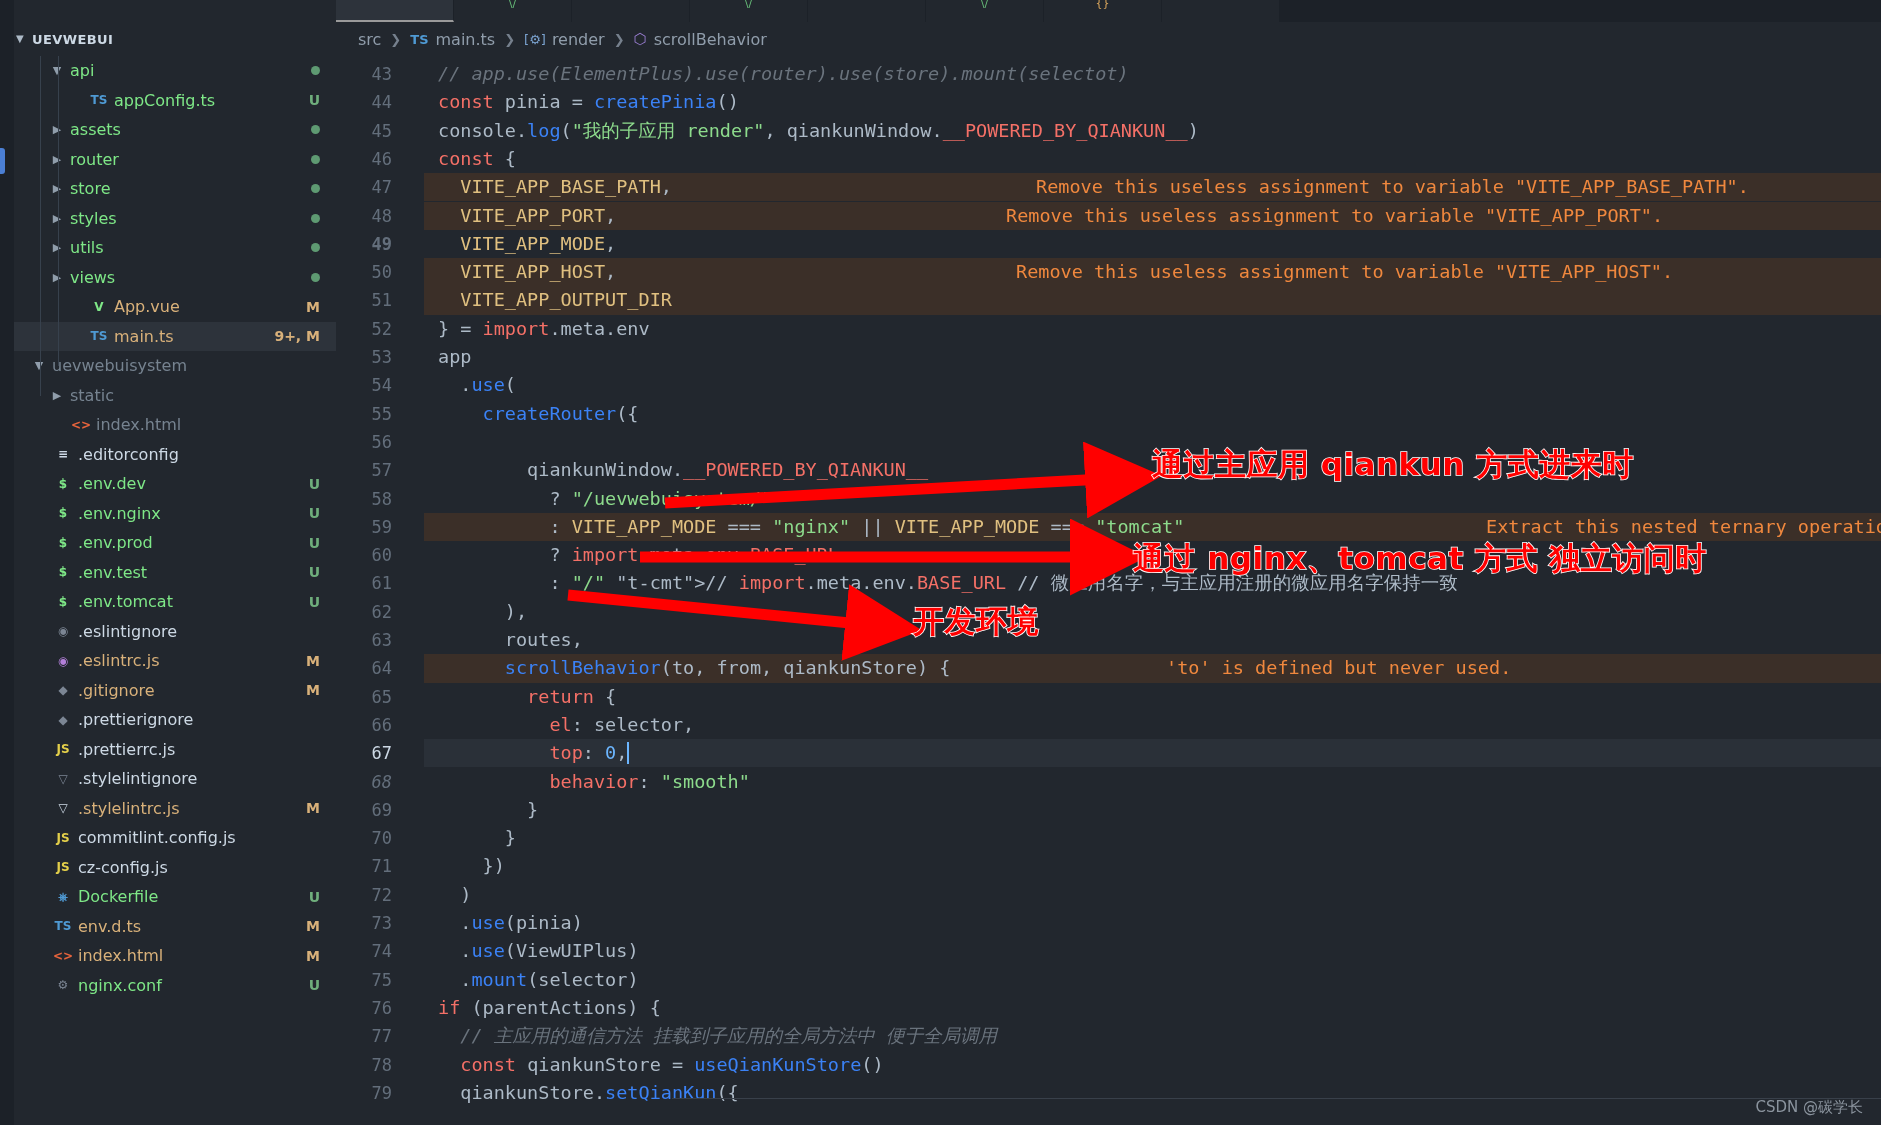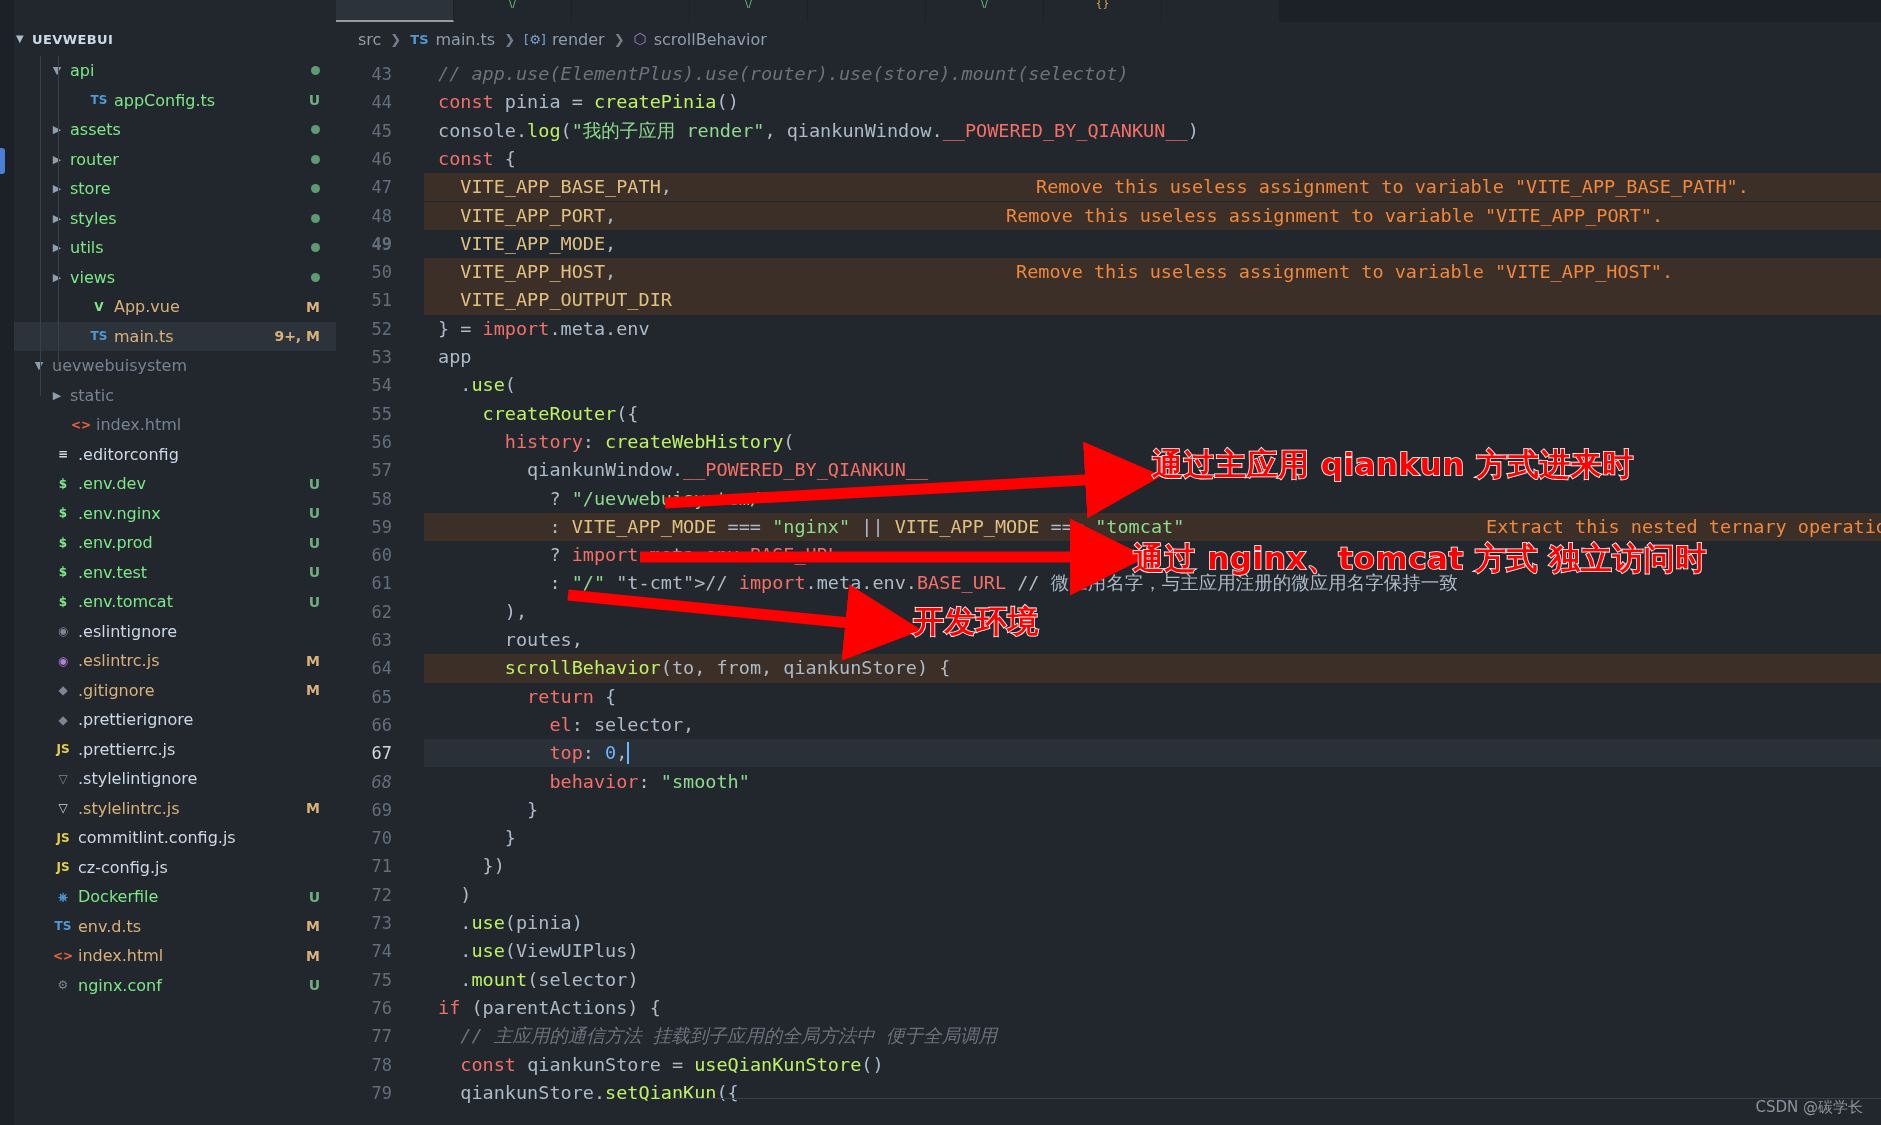--- a/index.html
+++ b/index.html
@@ -77,21 +77,21 @@
   .cl { position: absolute; left: 0; font-family: "DejaVu Sans Mono","Liberation Mono",monospace;
         font-size: 18.5px; line-height: 28.3px; white-space: pre; color: #adbac7; }
 
   .hl-row { position: absolute; left: 0; right: 0; height: 28.3px; }
   .err-row { background: #3b2f28; }
   .cur-row { background: #2a3038; }
 
   
   .t-cmt { color: #6a737d; font-style: italic; }
   .t-kw  { color: #f47067; }
-  .t-fn  { color: #bef264; }
+  .t-fn  { color: #3b82f6; }
   .t-str { color: #8ddb8c; }
   .t-var { color: #adbac7; }
   .t-num { color: #6cb6ff; }
   .t-pink{ color: #f47067; }
   .t-const{ color: #e0c080; }
   .t-err { color: #f0883e; }
   .t-ghost { color: #6a737d; }
 
   .caret { display: inline-block; width: 2px; height: 22px; background: #6cb6ff;
            vertical-align: -5px; }
@@ -440,21 +440,20 @@
             <div class="cl" style="top: 88.9px; left: 14px;"><span class="t-kw">const</span> {</div>
             <div class="cl" style="top: 117.2px; left: 14px;">  <span class="t-const">VITE_APP_BASE_PATH</span>,</div>
             <div class="cl" style="top: 145.5px; left: 14px;">  <span class="t-const">VITE_APP_PORT</span>,</div>
             <div class="cl" style="top: 173.8px; left: 14px;">  <span class="t-const">VITE_APP_MODE</span>,</div>
             <div class="cl" style="top: 202.1px; left: 14px;">  <span class="t-const">VITE_APP_HOST</span>,</div>
             <div class="cl" style="top: 230.4px; left: 14px;">  <span class="t-const">VITE_APP_OUTPUT_DIR</span></div>
             <div class="cl" style="top: 258.7px; left: 14px;">} = <span class="t-kw">import</span>.meta.<span class="t-var">env</span></div>
             <div class="cl" style="top: 287px; left: 14px;"><span class="t-var">app</span></div>
             <div class="cl" style="top: 315.3px; left: 14px;">  .<span class="t-fn">use</span>(</div>
             <div class="cl" style="top: 343.6px; left: 14px;">    <span class="t-fn">createRouter</span>({</div>
-            <div class="cl" style="top: 371.9px; left: 14px;">      <span class="t-kw">history</span>: <span class="t-fn">createWebHistory</span>(</div>
             <div class="cl" style="top: 400.2px; left: 14px;">        <span class="t-var">qiankunWindow</span>.<span class="t-pink">__POWERED_BY_QIANKUN__</span></div>
             <div class="cl" style="top: 428.5px; left: 14px;">          ? <span class="t-str">"/uevwebuisystem/"</span></div>
             <div class="cl" style="top: 456.8px; left: 14px;">          : <span class="t-const">VITE_APP_MODE</span> === <span class="t-str">"nginx"</span> || <span class="t-const">VITE_APP_MODE</span> === <span class="t-str">"tomcat"</span></div>
             <div class="cl" style="top: 485.1px; left: 14px;">          ? <span class="t-kw">import</span>.meta.<span class="t-var">env</span>.<span class="t-pink">BASE_URL</span></div>
             <div class="cl" style="top: 513.4px; left: 14px;">          : <span class="t-str">"/"</span> <span class="&lt;span">"t-cmt"</span>&gt;// <span class="t-kw">import</span>.meta.<span class="t-var">env</span>.<span class="t-pink">BASE_URL</span> // 微应用名字，与主应用注册的微应用名字保持一致</div>
             <div class="cl" style="top: 541.7px; left: 14px;">      ),</div>
             <div class="cl" style="top: 570px; left: 14px;">      <span class="t-var">routes</span>,</div>
             <div class="cl" style="top: 598.3px; left: 14px;">      <span class="t-fn">scrollBehavior</span>(<span class="t-var">to</span>, <span class="t-var">from</span>, <span class="t-var">qiankunStore</span>) {</div>
             <div class="cl" style="top: 626.6px; left: 14px;">        <span class="t-kw">return</span> {</div>
             <div class="cl" style="top: 654.9px; left: 14px;">          <span class="t-kw">el</span>: <span class="t-var">selector</span>,</div>
@@ -468,20 +467,21 @@
             <div class="cl" style="top: 881.3px; left: 14px;">  .<span class="t-fn">use</span>(<span class="t-var">ViewUIPlus</span>)</div>
             <div class="cl" style="top: 909.6px; left: 14px;">  .<span class="t-fn">mount</span>(<span class="t-var">selector</span>)</div>
             <div class="cl" style="top: 937.9px; left: 14px;"><span class="t-kw">if</span> (<span class="t-var">parentActions</span>) {</div>
             <div class="cl" style="top: 994.5px; left: 14px;">  <span class="t-kw">const</span> <span class="t-var">qiankunStore</span> = <span class="t-fn">useQianKunStore</span>()</div>
             <div class="cl" style="top: 966.2px; left: 14px;"><span class="t-cmt">  // 主应用的通信方法 挂载到子应用的全局方法中 便于全局调用</span></div>
             <div class="cl" style="top: 1022.8px; left: 14px;">  <span class="t-var">qiankunStore</span>.<span class="t-fn">setQianKun</span>({</div>
             <div class="cl t-err" style="top: 117.2px; left: 612px;">Remove this useless assignment to variable "VITE_APP_BASE_PATH".</div>
             <div class="cl t-err" style="top: 145.5px; left: 582px;">Remove this useless assignment to variable "VITE_APP_PORT".</div>
             <div class="cl t-err" style="top: 202.1px; left: 592px;">Remove this useless assignment to variable "VITE_APP_HOST".</div>
             <div class="cl t-err" style="top: 456.8px; left: 1062px;">Extract this nested ternary operation into an indepe</div>
+            <div class="cl t-err" style="top: 598.3px; left: 742px;">'to' is defined but never used.</div>
           </div>
       </div>
 
       <div class="bot-rule"></div>
     </div>
   </div>
 
   <svg class="arrow-svg" style="left:0;top:0;width:1881px;height:1125px" viewBox="0 0 1881 1125">
     <defs>
       <marker id="ah" markerWidth="7" markerHeight="7" refX="5" refY="3.5" orient="auto">

